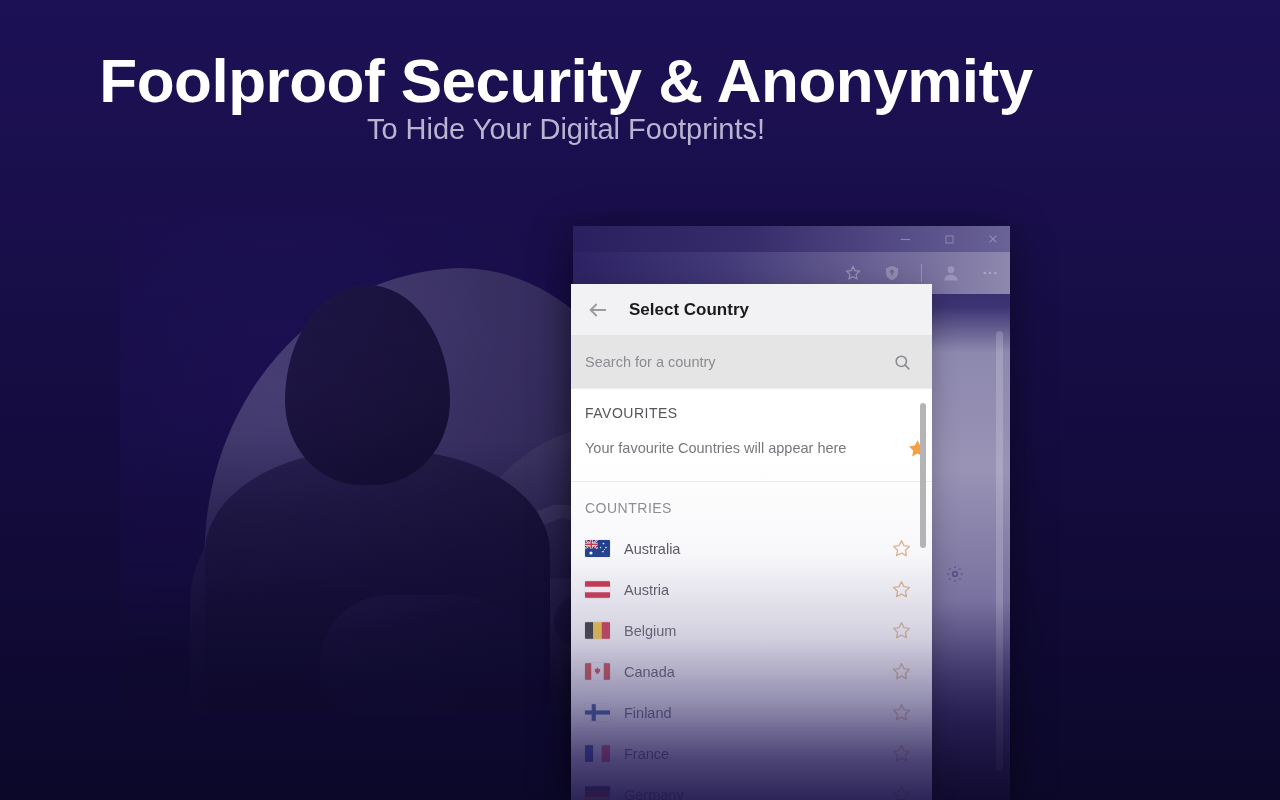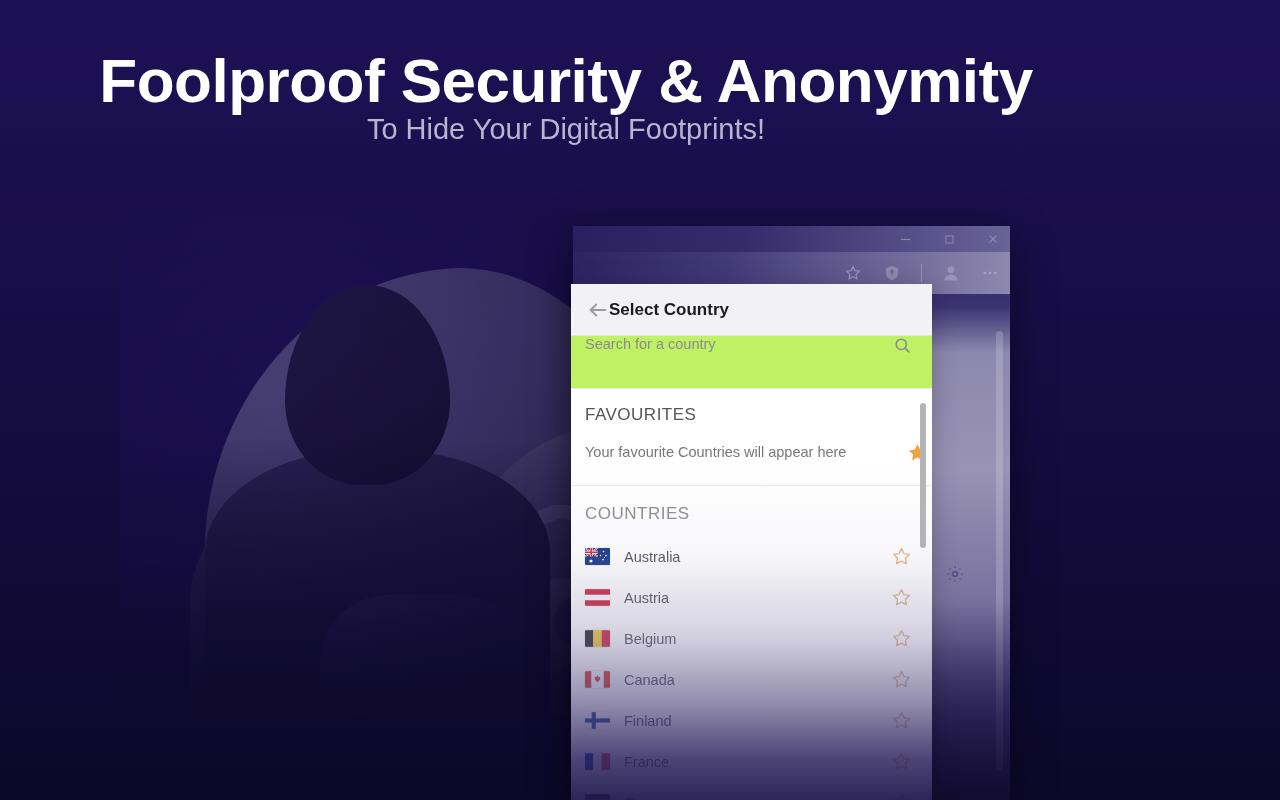--- a/index.html
+++ b/index.html
@@ -141,42 +141,42 @@
     z-index:5;
     overflow:hidden;
     background:#ffffff;
     box-shadow:0 4px 24px rgba(0,0,0,.25);
   }
   .panel-header {
     height:52px;
     background:#f2f2f4;
     border-bottom:1px solid #e4e4e8;
     display:flex; align-items:center;
-    padding-left:16px; gap:0;
+    padding-left:16px; gap:20px;
   }
   .back-icon { width:22px; height:22px; color:#9a9a9f; flex:0 0 auto; }
   .panel-title { font-size:17px; font-weight:bold; color:#1b1b1f; }
 
   .search-row {
     height:53px;
-    background:#bef264;
+    background:#e5e5e5;
     border-bottom:1px solid #ececee;
-    display:flex; align-items:flex-start;
+    display:flex; align-items:center;
     padding:0 20px 0 14px;
   }
   .search-input {
     flex:1; border:none; outline:none; background:transparent;
     font-family:"Liberation Sans", sans-serif;
     font-size:14.5px; color:#5d5d63;
   }
   .search-input::placeholder { color:#8b8b91; }
   .search-icon { width:19px; height:19px; color:#8b8b91; flex:0 0 auto; }
 
   .section-label {
-    font-size:17px; letter-spacing:.5px; color:#55555b;
+    font-size:14px; letter-spacing:.5px; color:#55555b;
     padding:16px 0 0 14px; font-weight:normal;
   }
   .section-label.muted { color:#86868c; }
   .fav-row {
     display:flex; align-items:center; padding:6px 4px 0 14px; height:48px;
   }
   .fav-text { flex:1; font-size:14.5px; color:#77777d; }
   .star { width:21px; height:21px; flex:0 0 auto; }
   .star-filled { color:#f5a03c; }
   .star-empty { color:#e0b183; }

